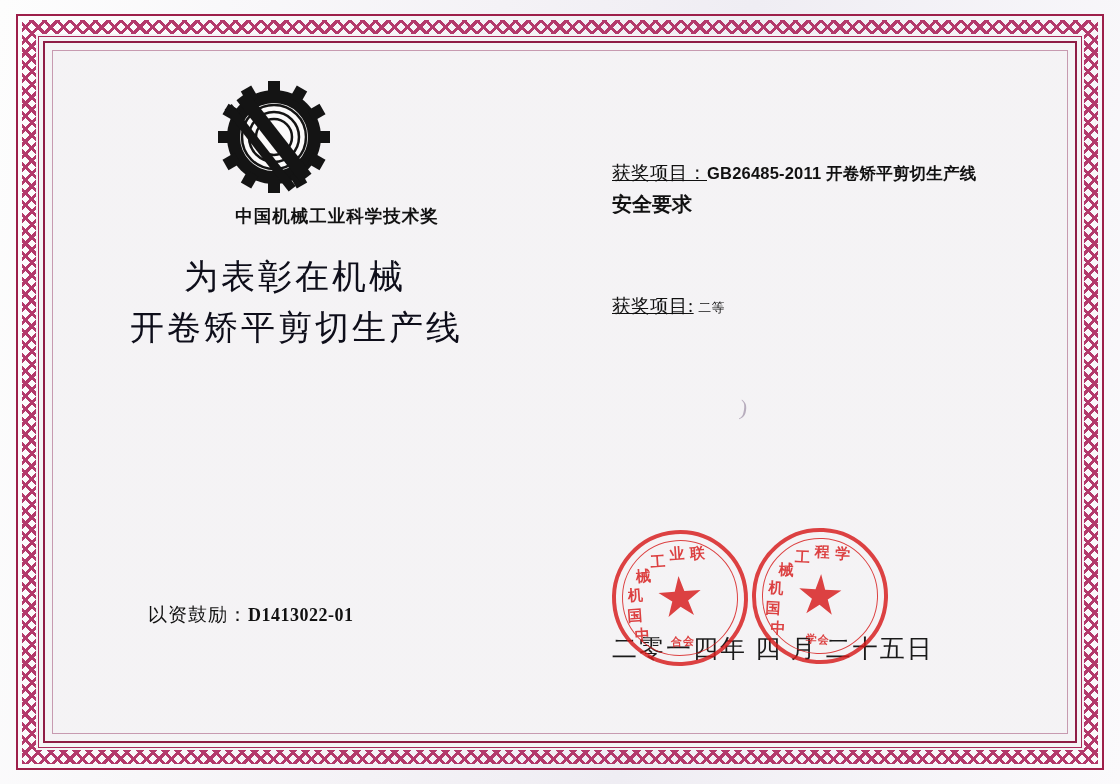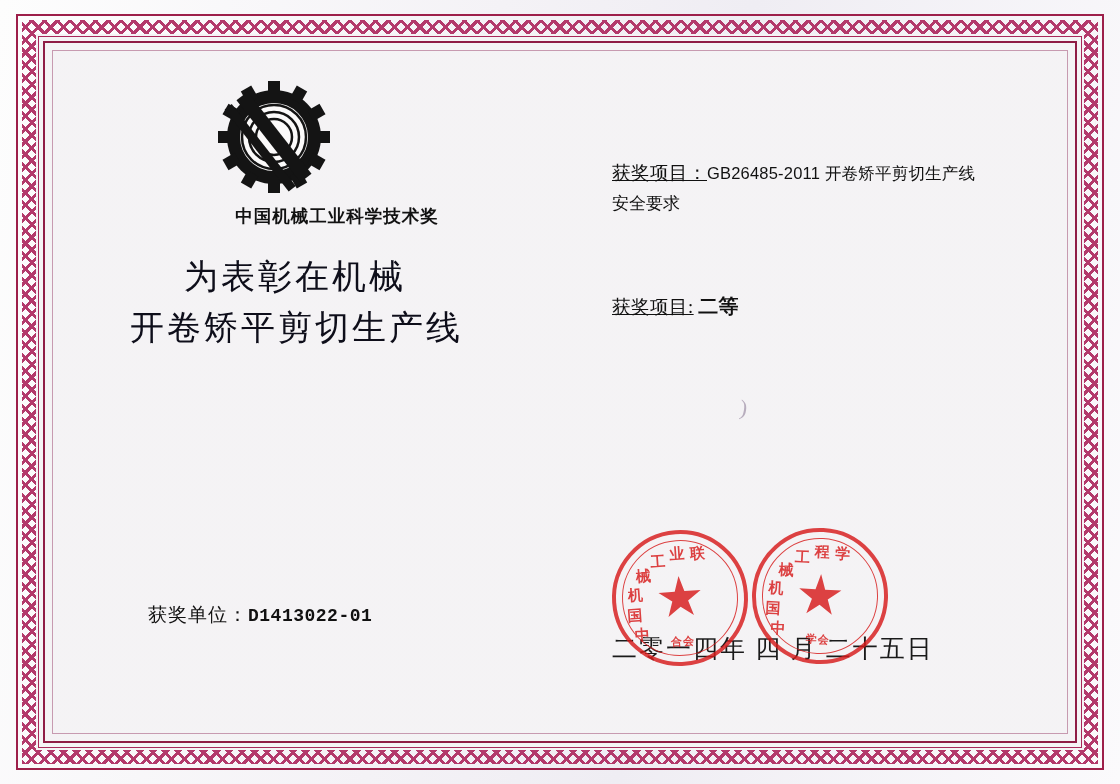--- a/index.html
+++ b/index.html
@@ -125,21 +125,21 @@
   .cert-no {
     position: absolute;
     left: 96px;
     top: 552px;
     font-size: 19px;
     letter-spacing: 1px;
     color: #111;
     white-space: nowrap;
   }
   .cert-no b {
-    font-family: Liberation Mono, monospace;
+    font-family: Liberation Serif, serif;
     font-weight: bold;
     font-size: 18px;
     letter-spacing: 0.5px;
   }
 
   
   .right-col {
     position: absolute;
     left: 560px;
     top: 110px;
@@ -150,36 +150,36 @@
     font-size: 18.5px;
     color: #111;
     line-height: 26px;
   }
   .field .flabel {
     letter-spacing: 0.5px;
     text-decoration: underline;
   }
   .field .fvalue {
     font-family: "Liberation Sans", sans-serif;
-    font-weight: normal;
+    font-weight: bold;
     font-size: 16.5px;
     letter-spacing: 0.2px;
   }
   .field .fvalue.plain {
-    font-weight: bold;
+    font-weight: normal;
     font-family: "Liberation Serif", serif;
-    font-size: 20px;
+    font-size: 13px;
     text-align: right;
   }
   .field .line2 {
     display: block;
     margin-top: 5px;
     font-family: "Liberation Sans", sans-serif;
-    font-weight: normal;
-    font-size: 17px;
+    font-weight: bold;
+    font-size: 20px;
   }
   .date-line {
     position: absolute;
     left: 560px;
     top: 582px;
     font-size: 25px;
     letter-spacing: 2px;
     color: #1a1a1a;
     white-space: nowrap;
   }
@@ -302,21 +302,21 @@
 
       <div class="org-name">中国机械工业科学技术奖</div>
 
       <div class="citation">
         <div><span class="indent"></span><span>为表彰在机械</span></div>
         <div><span>开卷矫平剪切生产线</span></div>
       </div>
     </div>
 
     <div class="cert-no">
-      <span>获奖单位：</span><b>D1413022-01</b>
+      <span>以资鼓励：</span><b>D1413022-01</b>
     </div>
 
     <div class="right-col">
 
       <div class="field">
         <span class="flabel">获奖项目：</span><span class="fvalue">GB26485-2011 开卷矫平剪切生产线</span>
         <span class="line2">安全要求</span>
       </div>
 
       <div class="field">

